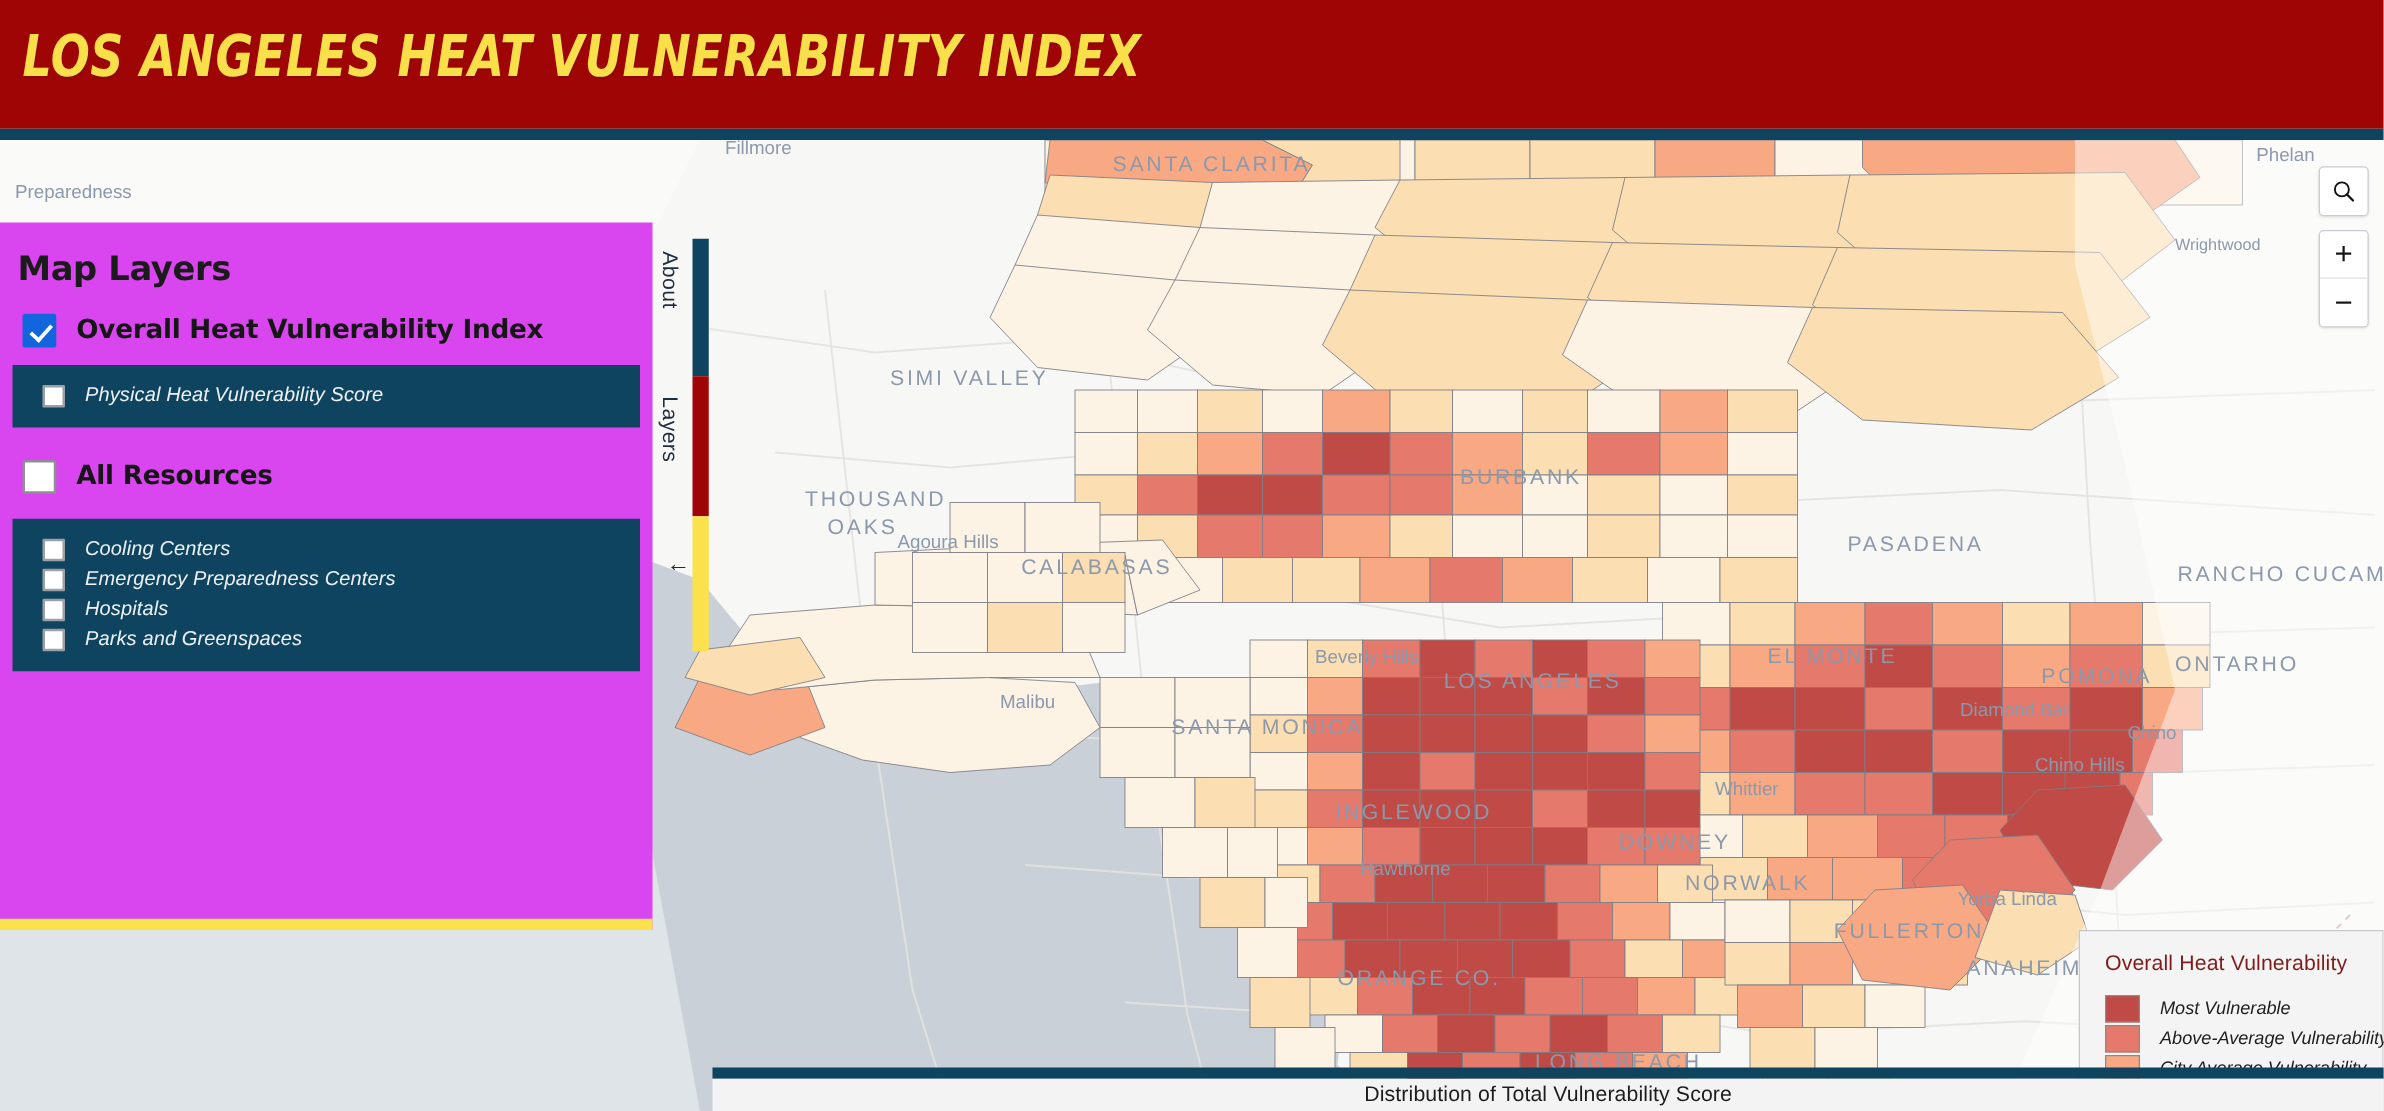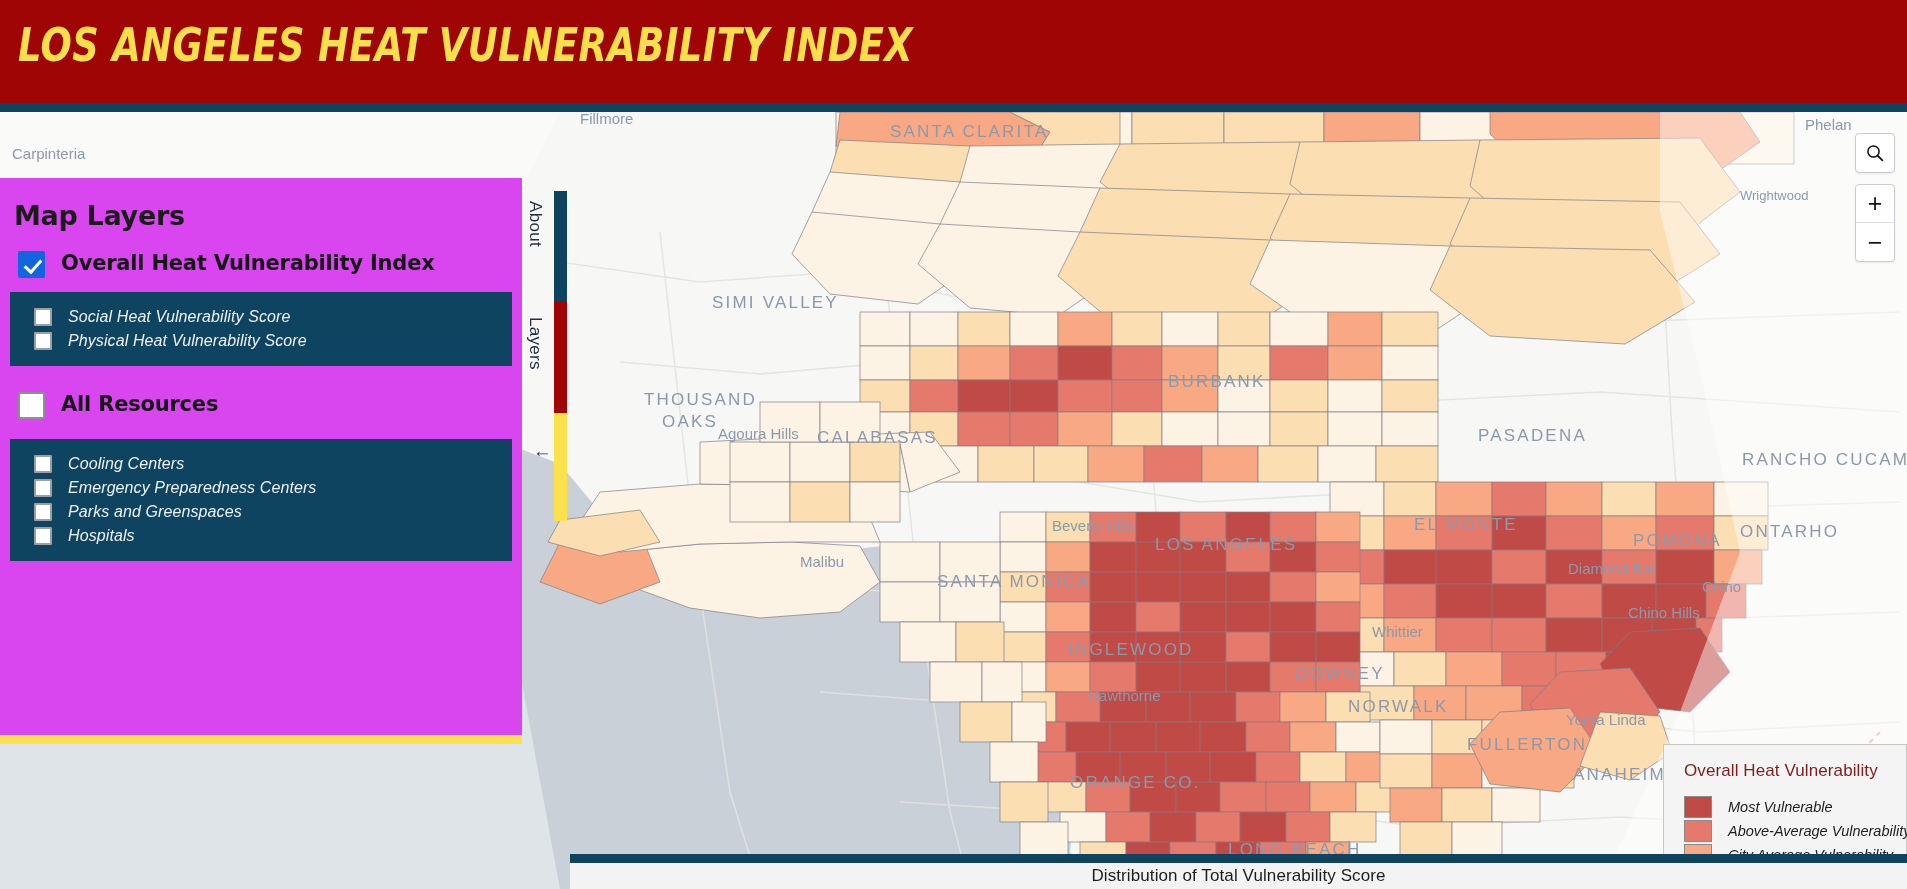--- a/index.html
+++ b/index.html
@@ -586,30 +586,30 @@
             <path d="M1600 600 L1660 604 L1672 640 L1630 668 L1580 654 Z" fill="#fbdeb1"></path>
           </g>
         </g>
 
         <path d="M1660 0 L1907 0 L1907 777 L1600 777 L1680 600 L1740 440 L1700 260 L1660 100 Z" fill="#ffffff" opacity="0.46"></path>
         <path d="M0 0 L560 0 L500 120 L470 250 L470 420 L520 560 L560 777 L0 777 Z" fill="#ffffff" opacity="0.42"></path>
       </g>
     </svg>
 
     <div id="map-labels">
-        <div class="maplabel mid" style="left: 12px; top: 33px;">Carpinteria</div>
+        <div class="maplabel mid" style="left: 12px; top: 33px;">Preparedness</div>
         <div class="maplabel mid" style="left: 580px; top: -2px;">Fillmore</div>
         <div class="maplabel big caps" style="left: 890px; top: 10px;">SANTA CLARITA</div>
         <div class="maplabel mid" style="left: 1805px; top: 4px;">Phelan</div>
         <div class="maplabel sm" style="left: 1740px; top: 76px;">Wrightwood</div>
         <div class="maplabel big caps" style="left: 712px; top: 181px;">SIMI VALLEY</div>
         <div class="maplabel big caps" style="left: 644px; top: 278px;">THOUSAND</div>
         <div class="maplabel big caps" style="left: 662px; top: 300px;">OAKS</div>
         <div class="maplabel mid" style="left: 718px; top: 313px;">Agoura Hills</div>
-        <div class="maplabel big caps" style="left: 817px; top: 316px;">CALABASAS</div>
+        <div class="maplabel big caps" style="left: 817px; top: 332px;">CALABASAS</div>
         <div class="maplabel big caps" style="left: 1168px; top: 260px;">BURBANK</div>
         <div class="maplabel big caps" style="left: 1478px; top: 314px;">PASADENA</div>
         <div class="maplabel big caps" style="left: 1742px; top: 338px;">RANCHO CUCAMONGA</div>
         <div class="maplabel big caps" style="left: 1740px; top: 410px;">ONTARHO</div>
         <div class="maplabel mid" style="left: 800px; top: 441px;">Malibu</div>
         <div class="maplabel big caps" style="left: 937px; top: 460px;">SANTA MONICA</div>
         <div class="maplabel mid" style="left: 1052px; top: 405px;">Beverly Hills</div>
         <div class="maplabel big caps" style="left: 1155px; top: 423px;">LOS ANGELES</div>
         <div class="maplabel big caps" style="left: 1414px; top: 403px;">EL MONTE</div>
         <div class="maplabel big caps" style="left: 1633px; top: 419px;">POMONA</div>
@@ -671,49 +671,45 @@
     <div id="panel-title">Map Layers</div>
 
     <div class="row-main">
       <div class="cb checked"></div>
       <div class="lbl">Overall Heat Vulnerability Index</div>
     </div>
 
     <div class="group">
       <div class="sub-row">
         <div class="cb-sm"></div>
-        <div class="lbl">Social Heat Vulnerability Score</div>
-      </div>
-      <div class="sub-row">
-        <div class="cb-sm"></div>
         <div class="lbl">Physical Heat Vulnerability Score</div>
       </div>
     </div>
 
     <div class="row-main" style="margin-top:26px;">
       <div class="cb"></div>
       <div class="lbl">All Resources</div>
     </div>
 
     <div class="group" style="margin-top:20px;">
       <div class="sub-row">
         <div class="cb-sm"></div>
         <div class="lbl">Cooling Centers</div>
       </div>
       <div class="sub-row">
         <div class="cb-sm"></div>
         <div class="lbl">Emergency Preparedness Centers</div>
       </div>
       <div class="sub-row">
         <div class="cb-sm"></div>
-        <div class="lbl">Parks and Greenspaces</div>
+        <div class="lbl">Hospitals</div>
       </div>
       <div class="sub-row">
         <div class="cb-sm"></div>
-        <div class="lbl">Hospitals</div>
+        <div class="lbl">Parks and Greenspaces</div>
       </div>
     </div>
   </div>
 
   <div id="tabstrip">
     <div class="tab-bar about"></div>
     <div class="tab-bar layers"></div>
     <div class="tab-bar collapse"></div>
     <div class="tab-txt about">About</div>
     <div class="tab-txt layers">Layers</div>

